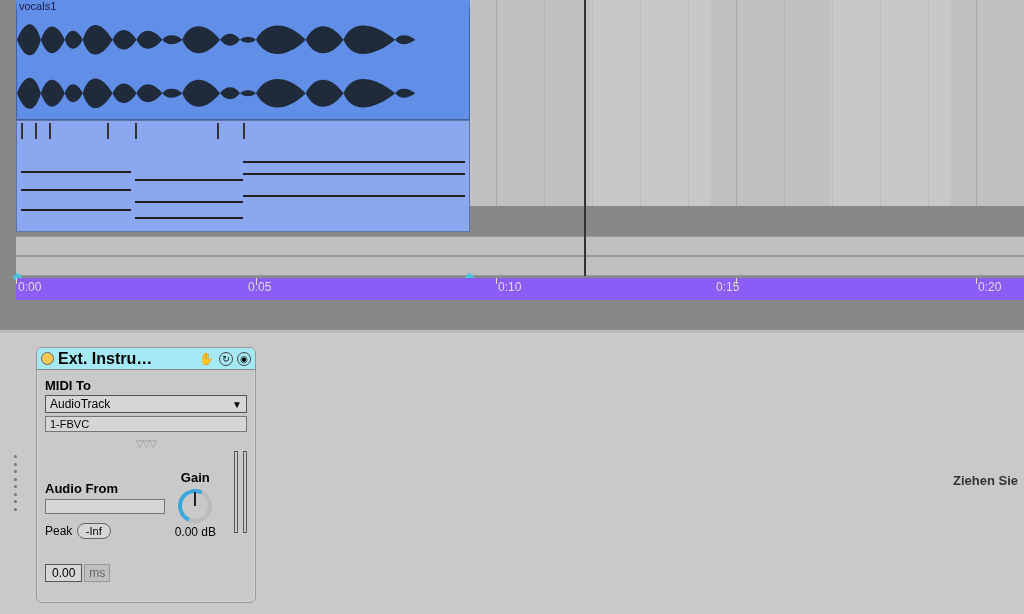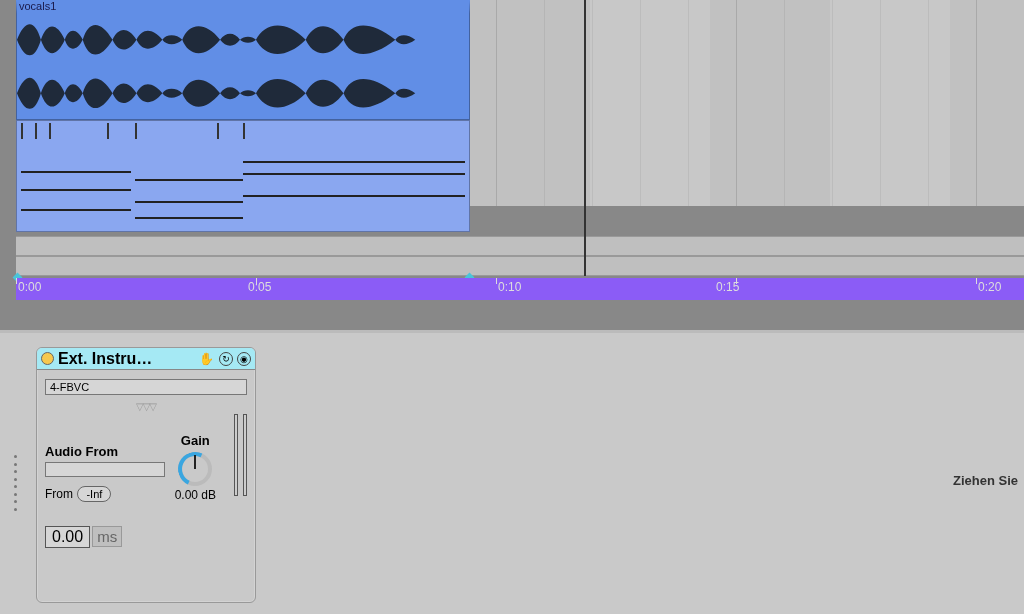--- a/index.html
+++ b/index.html
@@ -135,24 +135,24 @@
     position:absolute; left:50%; top:50%; width:2px; height:14px; background:#222;
     transform-origin: top center; transform: translate(-1px,0) rotate(180deg);
   }
   .gain-val{ font-size:12px;text-align:center; }
   .meter{
     width:4px; height:82px; border:1px solid #555; margin-left:2px; background:#ccc;
   }
   .meter-pair{ display:flex; gap:3px; align-items:flex-end; margin-left:6px; margin-bottom:6px;}
   .hw-latency{ margin-top:24px; }
   .num-box{
-    display:inline-block; border:1px solid #555; background:#d6d6d6; font-size:16px; padding:1px 6px;
+    display:inline-block; border:1px solid #555; background:#d6d6d6; font-size:12px; padding:1px 6px;
   }
   .unit-box{
-    display:inline-block; border:1px solid #999; background:#bfbfbf; color:#666; font-size:15px; padding:1px 4px; margin-left:2px;
+    display:inline-block; border:1px solid #999; background:#bfbfbf; color:#666; font-size:12px; padding:1px 4px; margin-left:2px;
   }
   .drop-hint{
     position:absolute; right:6px; top:140px; font-size:13px; color:#333; font-weight:bold;
   }
 </style>
 </head>
 <body>
 
 <div class="arrangement">
   <div class="track-lanes">
@@ -253,34 +253,39 @@
 
   <div class="device-area">
     <div class="device-header">
       <span class="dev-on"></span>
       <span class="dev-title">Ext. Instru…</span>
       <span class="hdr-icon" style="color:#4a4ae0">✋</span>
       <span class="hdr-icon circle">↻</span>
       <span class="hdr-icon circle">◉</span>
     </div>
     <div class="device-body">
+      <div class="dev-label">MIDI To</div>
+      <div class="dev-select">
+        <span>AudioTrack</span>
+        <span class="arrow">▼</span>
+      </div>
       <div class="dev-input">
-        <span>4-FBVC</span>
+        <span>1-FBVC</span>
       </div>
 
       <div class="divider-tri">▽▽▽</div>
 
       <div class="row">
         <div class="col" style="flex:1">
           <div class="dev-label">Audio From</div>
           <div class="dev-input" style="height:15px">
             <span></span>
           </div>
           <div style="margin-top:6px">
-            <span style="font-size:12px">From</span>
+            <span style="font-size:12px">Peak</span>
             <span class="peak-box">-Inf</span>
           </div>
         </div>
         <div class="gain-knob-wrap">
           <div class="gain-label">Gain</div>
           <div class="knob">
             <div class="ring"></div>
               <div class="arc"></div>
               <div class="pointer"></div>
           </div>

